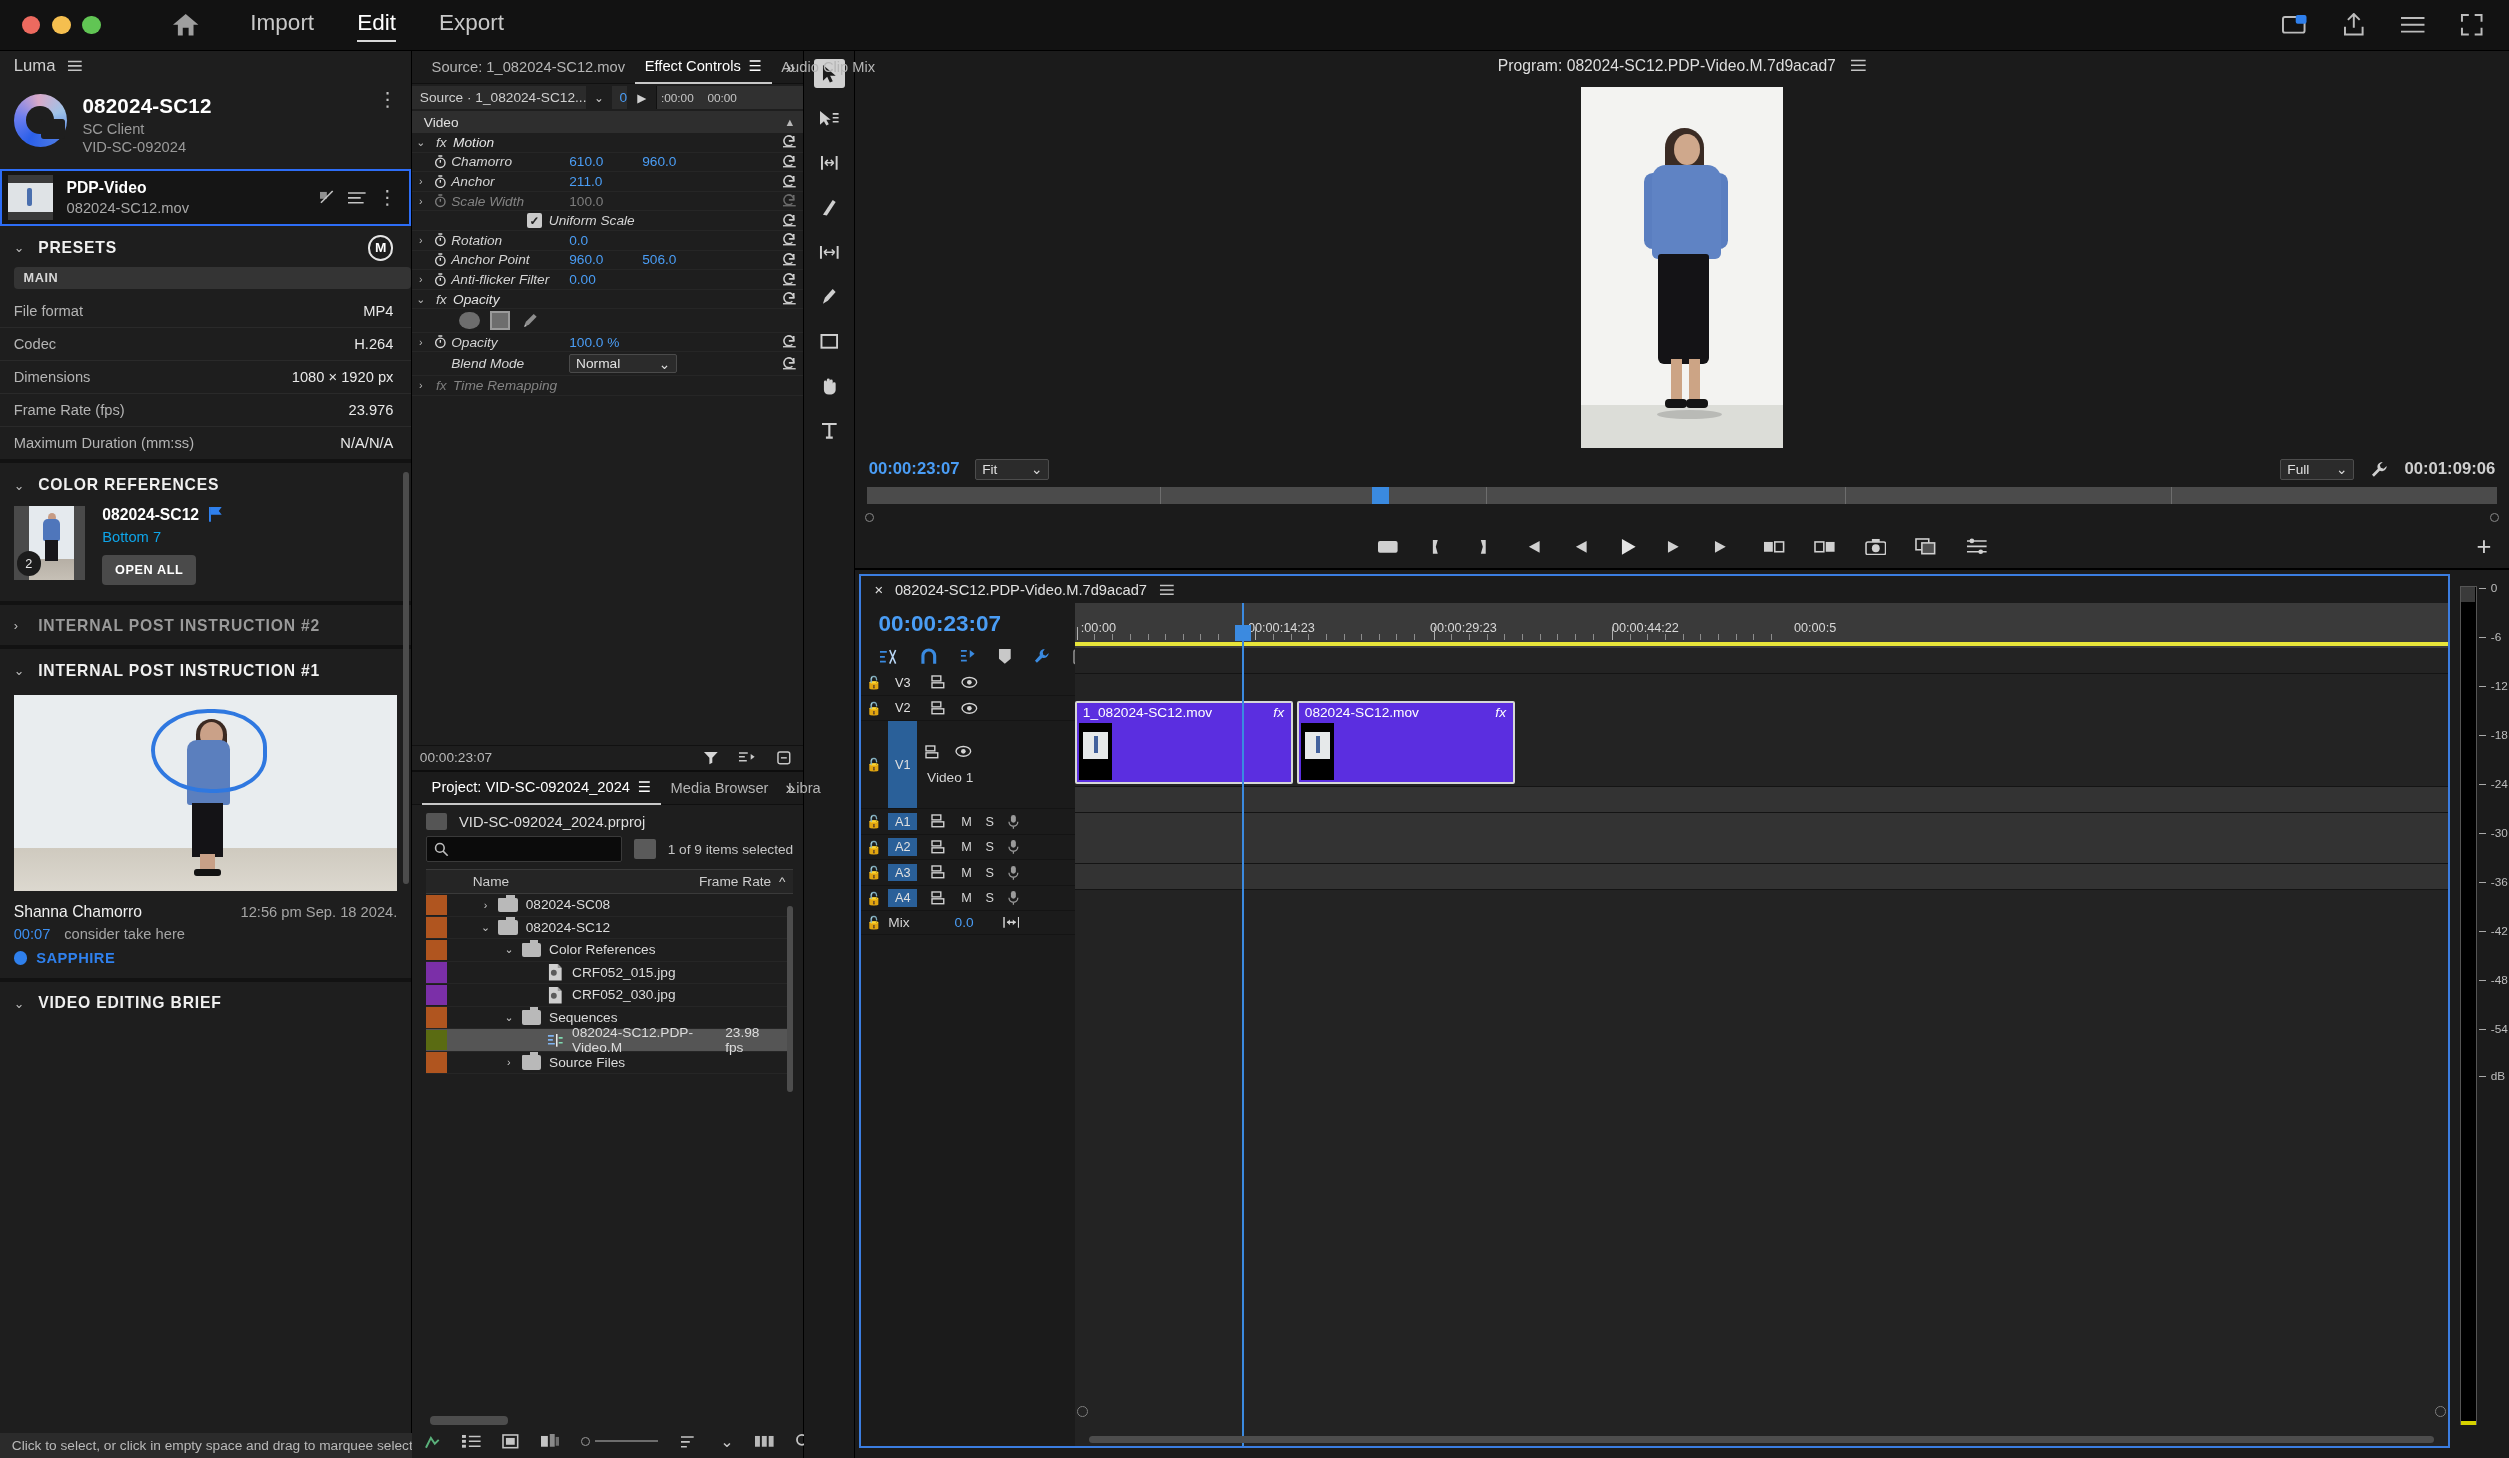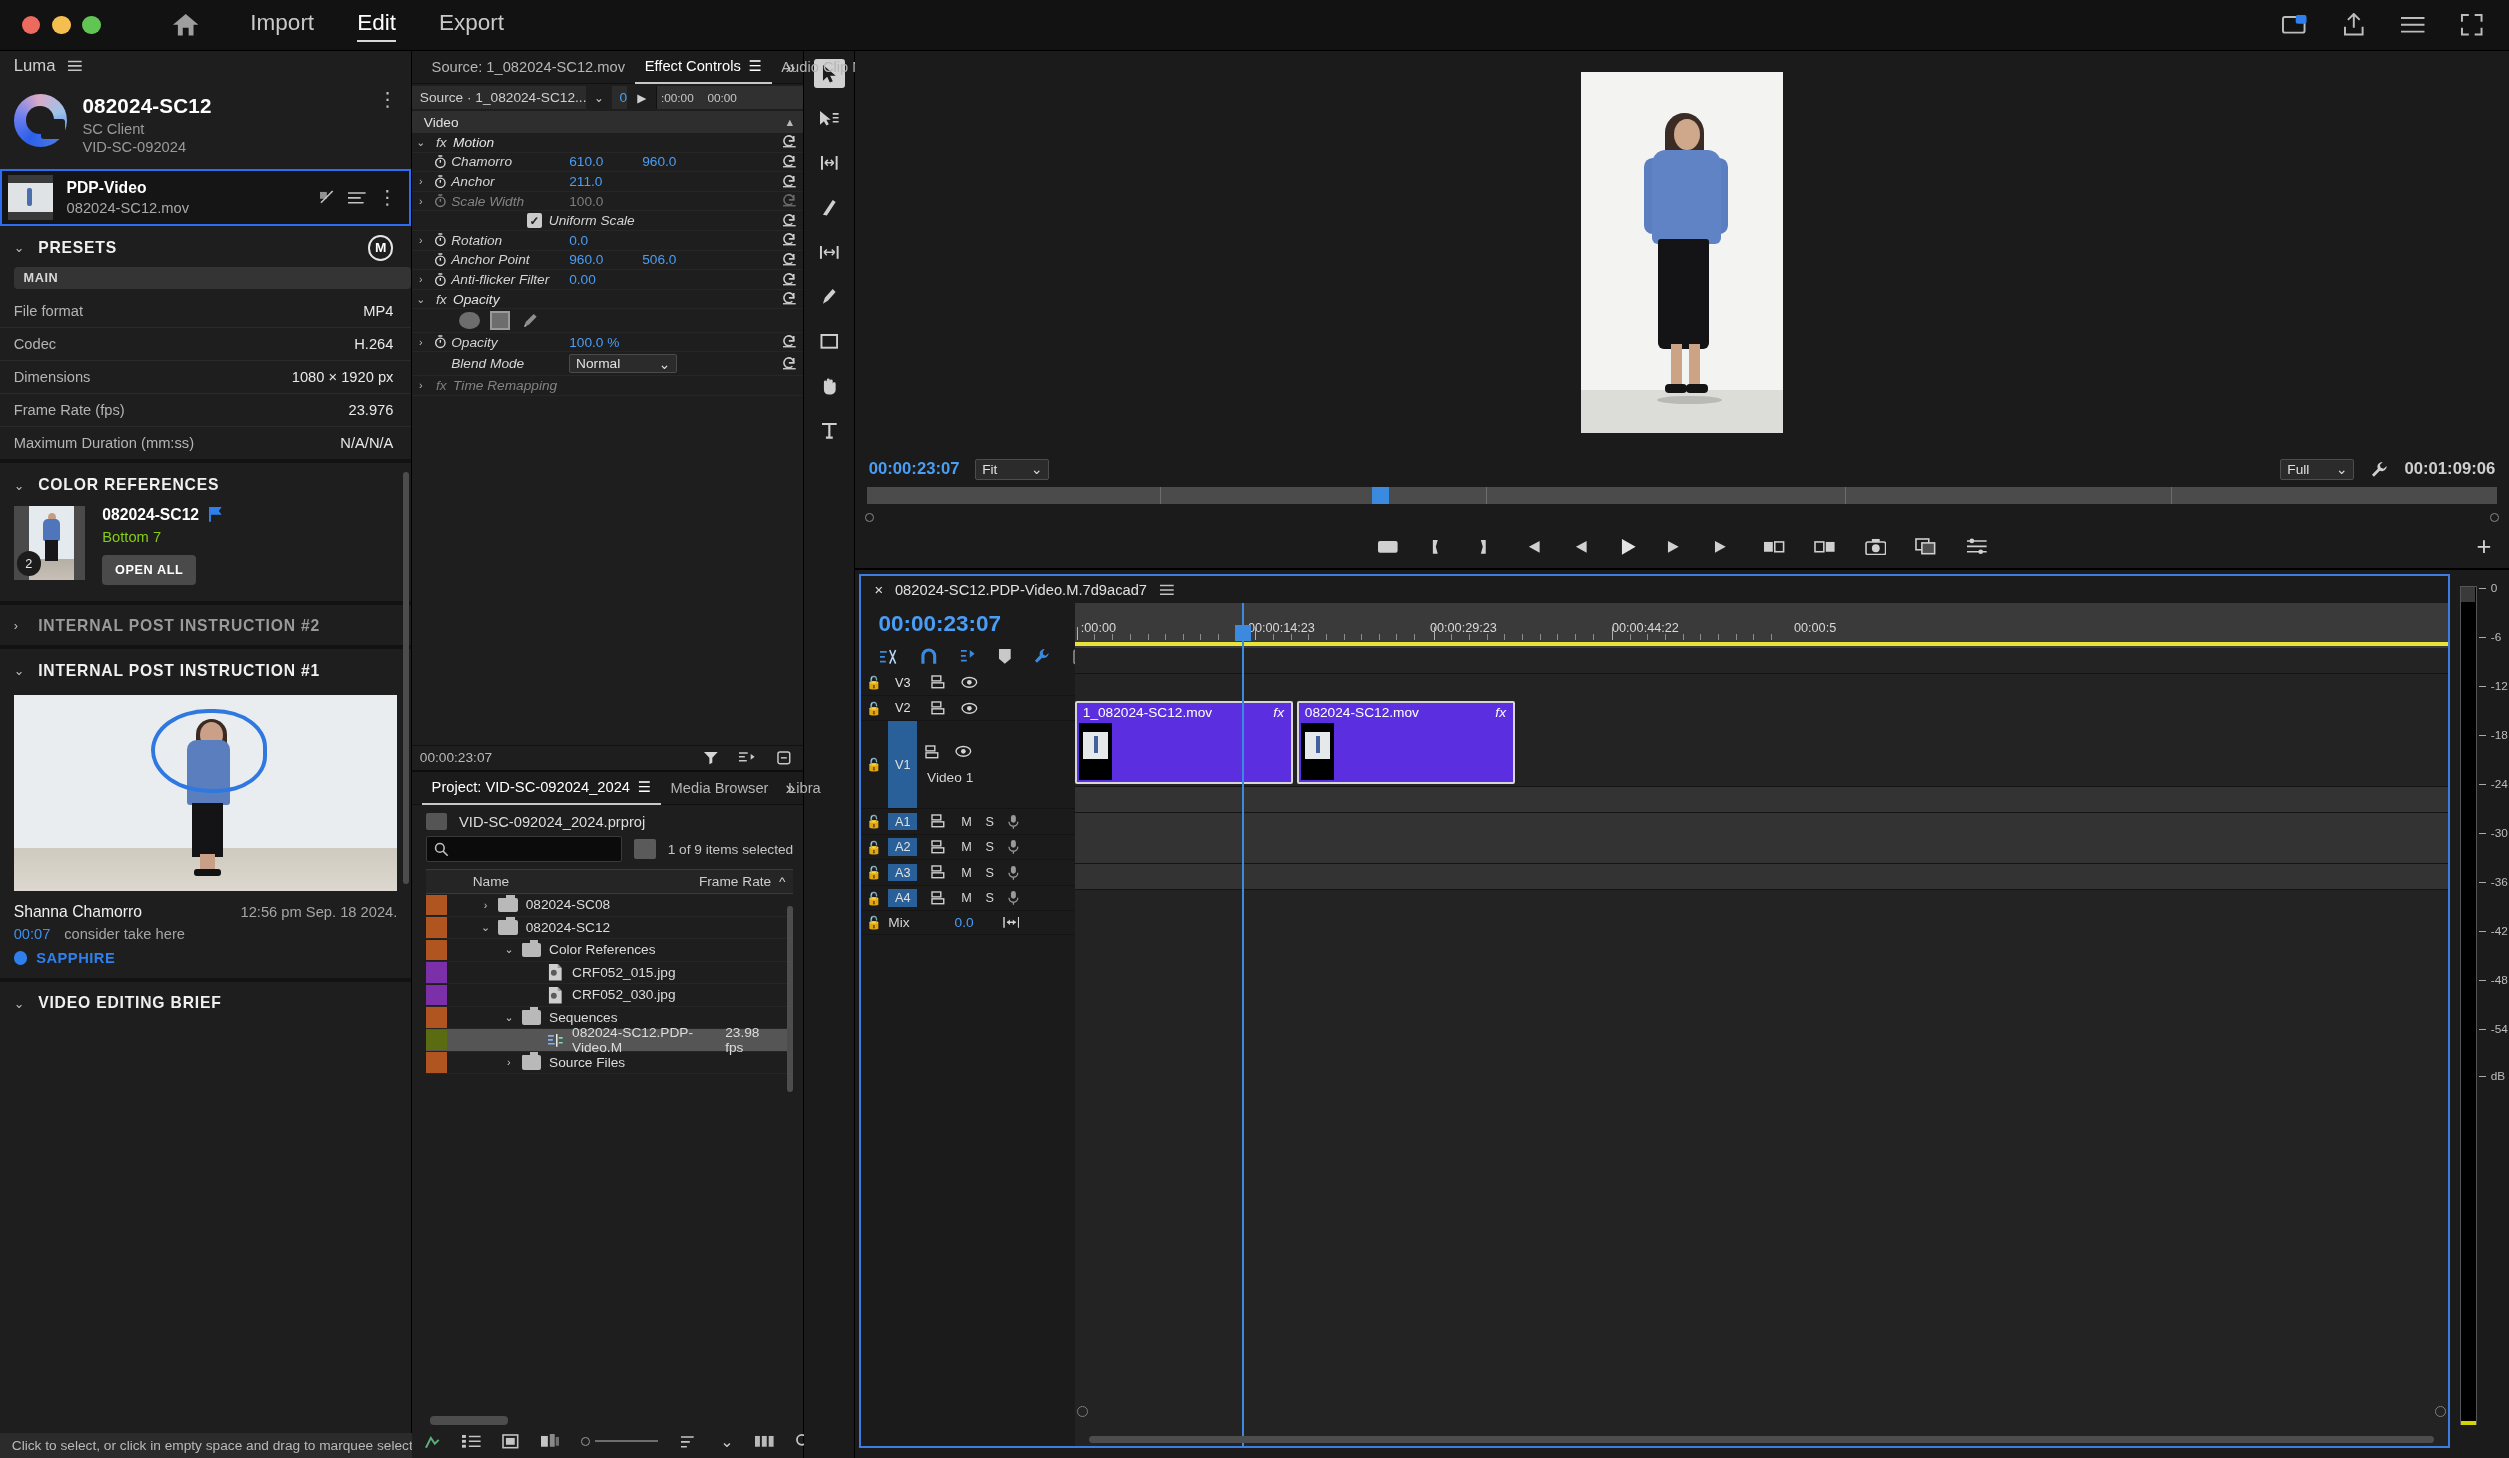--- a/index.html
+++ b/index.html
@@ -112,21 +112,21 @@
     background: linear-gradient(#e5eaee 0%, #e5eaee 72%, #b6afa5 72%, #c6c0b6 100%);
   }
   .cref-thumb .body { position: absolute; left: 29px; top: 13.7px; width: 17.6px; height: 21.6px; background: #4f76bb; border-radius: 4.9px 4.9px 2px 2px; }
   .cref-thumb .skirt { position: absolute; left: 31px; top: 34px; width: 13.7px; height: 21.6px; background: #17161a; }
   .cref-thumb .head { position: absolute; left: 34px; top: 6.9px; width: 8.8px; height: 9.8px; background: #c79c85; border-radius: 50%; }
   .cref-badge {
     position: absolute; left: 2.9px; bottom: 3.9px; width: 24.5px; height: 24.5px; border-radius: 50%;
     background: #1c1c1c; color: #e8e8e8; font-size: 12.7px; display: flex; align-items: center; justify-content: center;
   }
   .cref-title { font-size: 15.7px; font-weight: bold; color: #fff; display: flex; align-items: center; gap: 9.8px; }
-  .cref-sub { font-size: 14.7px; color: #84cc16; margin-top: 4.9px; }
+  .cref-sub { font-size: 14.7px; color: #0ea5e9; margin-top: 4.9px; }
   .openall {
     margin-top: 10.8px; background: #4a4a4a; color: #fff; font-size: 12.7px; font-weight: bold; letter-spacing: 0.6px;
     padding: 7.8px 12.7px; border: none; border-radius: 3.9px; cursor: pointer;
   }
 
   .instr-img {
     margin: 5.9px 13.7px 0 13.7px; height: 196px; background: #cfd4d6; position: relative; overflow: hidden;
   }
   .instr-img .wall { position: absolute; inset: 0; background: linear-gradient(#e9edef 0%, #e9edef 78%, #cfcabf 78%, #dcd8cf 100%); }
   .instr-img .person-top { position: absolute; left: 173px; top: 45px; width: 43px; height: 65px; background: #5b7fbe; border-radius: 9.8px 9.8px 2.9px 2.9px; }
@@ -1017,20 +1017,28 @@
       <div class="tool">
         <svg width="16.7" height="17.6" viewBox="0 0 17 18">
             <path d="M1 2h15M8.5 2v14M5 16h7" stroke="currentColor" stroke-width="2.2"></path>
           </svg>
       </div>
     </div>
 
     <div class="rightcol">
 
       <div class="program-panel">
+        <div class="prog-tabrow">
+          <span>Program: 082024-SC12.PDP-Video.M.7d9acad7</span>
+          <span>
+            <svg width="16.7" height="12.7" viewBox="0 0 17 13">
+                <path d="M1 1.5h15M1 6.5h15M1 11.5h15" stroke="#c3c3c3" stroke-width="1.6"></path>
+              </svg>
+          </span>
+        </div>
         <div class="prog-view">
           <div class="prog-frame">
             <div class="pf-wall"></div>
               <div class="pf-floor"></div>
               <div class="pf-shadow"></div>
             <div class="pf-hair"></div>
               <div class="pf-head"></div>
             <div class="pf-sleeveL"></div>
               <div class="pf-sleeveR"></div>
               <div class="pf-top"></div>

